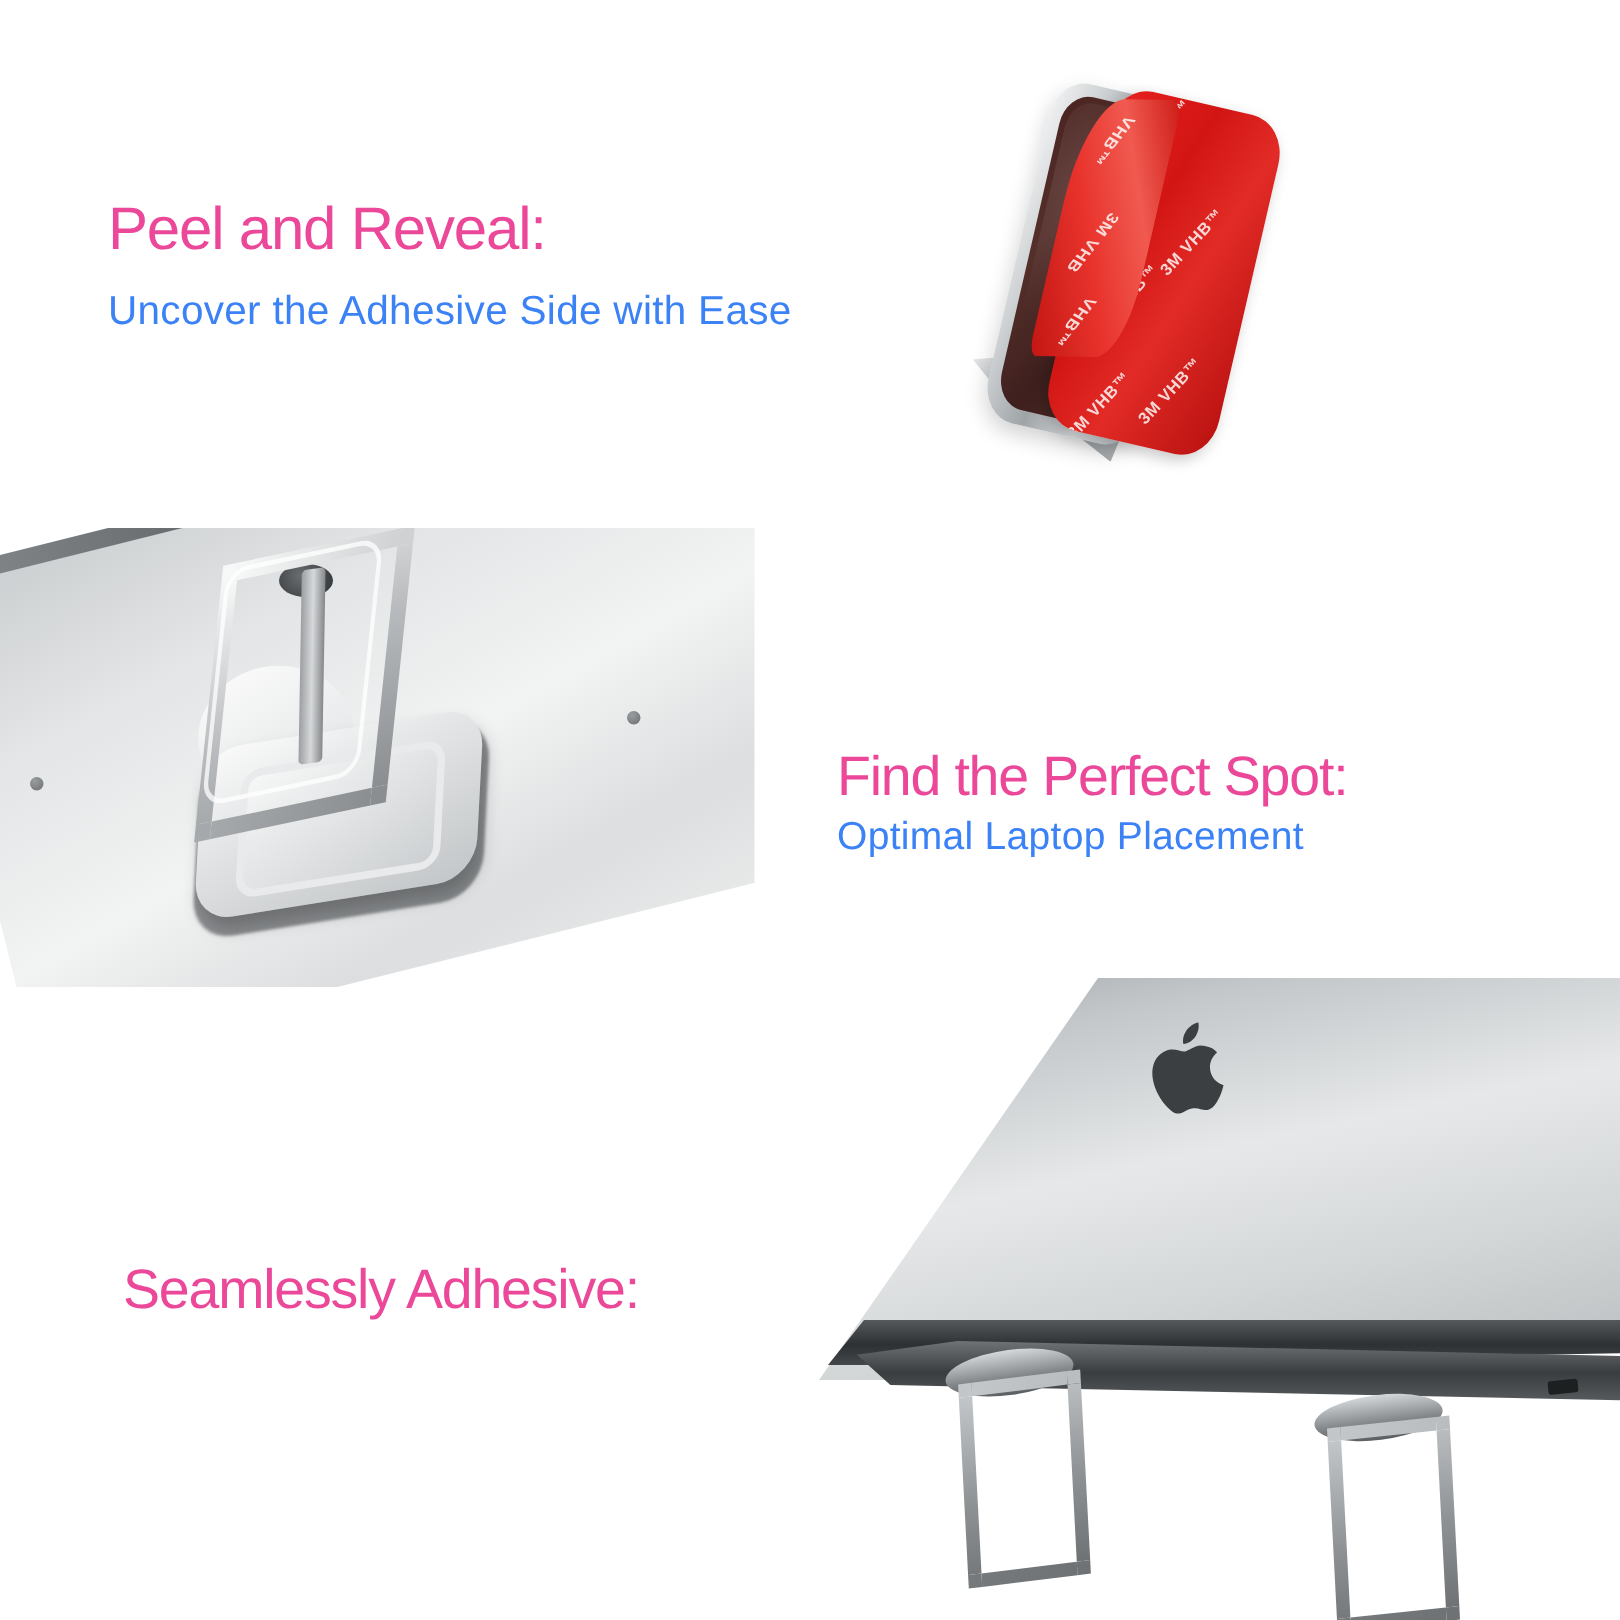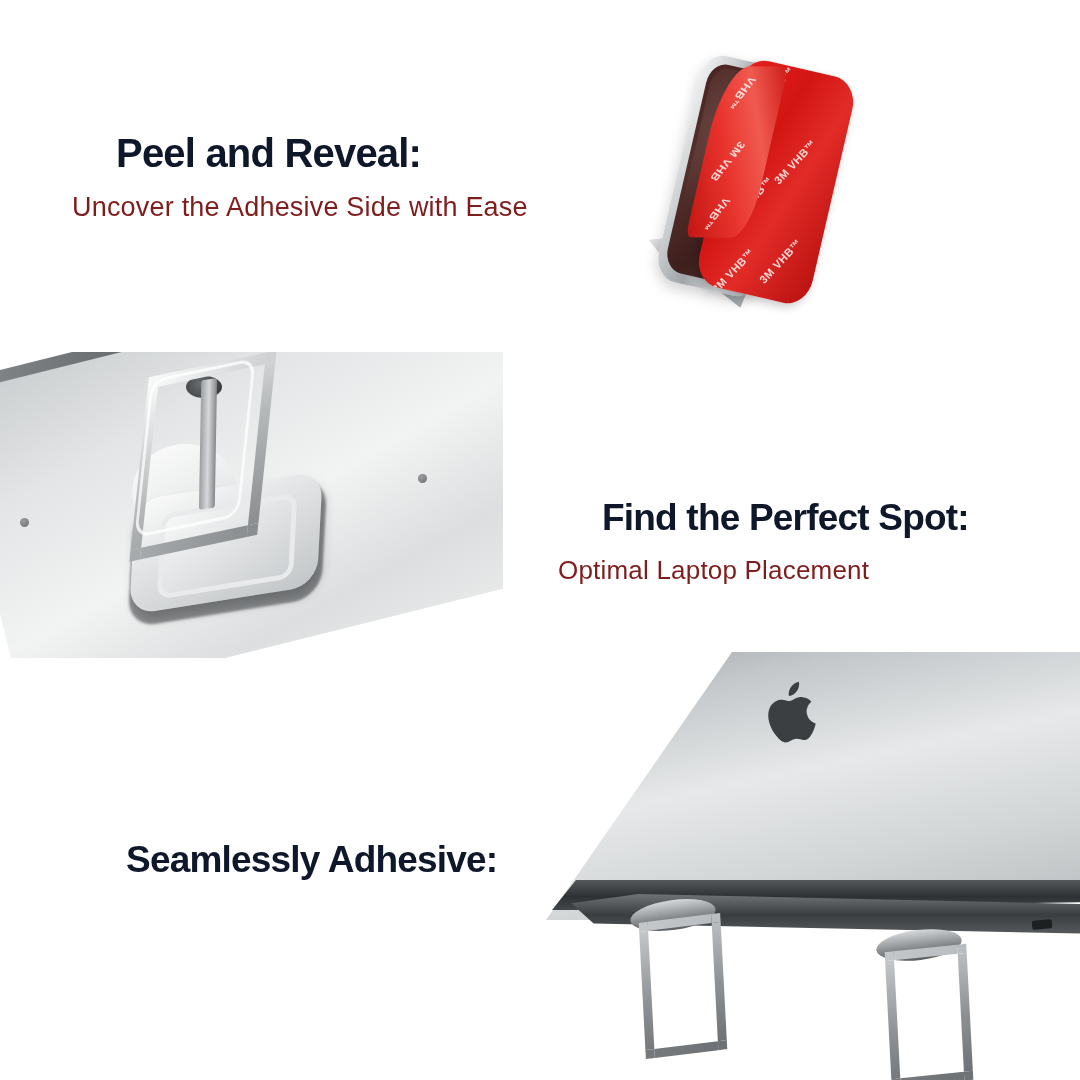--- a/index.html
+++ b/index.html
@@ -7,30 +7,29 @@
     width:1080px;height:1080px;
     background:#ffffff;
     font-family:"Liberation Sans", sans-serif;
     overflow:hidden;
   }
   .canvas{position:relative;width:1080px;height:1080px;background:#fff;overflow:hidden;}
 
   
   .txt{position:absolute;}
   .heading{
-    font-weight:bold;
-    color:#0f172a;
+    font-weight:normal;
+    color:#ec4899;
     letter-spacing:-0.8px;
     line-height:1.08;
     white-space:nowrap;
-    margin-left:44px;
   }
   .sub{
     font-weight:normal;
-    color:#7f1d1d;
+    color:#3b82f6;
     letter-spacing:0.2px;
     line-height:1.25;
     white-space:nowrap;
   }
 
   #block1{left:72px;top:132px;}
   #block1 .heading{font-size:40px;}
   #block1 .sub{font-size:27px;margin-top:16px;}
 
   #block2{left:558px;top:498px;}
@@ -238,21 +237,21 @@
     <div class="p2-base"></div>
     <div class="p2-base-in"></div>
     <div class="p2-hinge"></div>
     <div class="p2-loop"></div>
     <div class="p2-loop-hi"></div>
     <div class="p2-post"></div>
   </div>
 
   <div class="txt" id="block2">
     <div class="heading">Find the Perfect Spot:</div>
-    <div class="sub" style="margin-top:16px;">Optimal Laptop Placement</div>
+    <div class="sub" style="margin-top:3px;">Optimal Laptop Placement</div>
   </div>
 
   <div class="txt" id="block3">
     <div class="heading">Seamlessly Adhesive:</div>
   </div>
 
   <div id="photo3">
     <div class="p3-lid"></div>
     <svg class="p3-apple" viewBox="0 0 52 60">
       <path d="M33.5 9.8c2-2.4 3.4-5.7 3-9-2.9.1-6.4 1.9-8.5 4.3-1.9 2.1-3.5 5.5-3.1 8.7 3.2.2 6.5-1.6 8.6-4z" fill="#3b3f41"></path>

